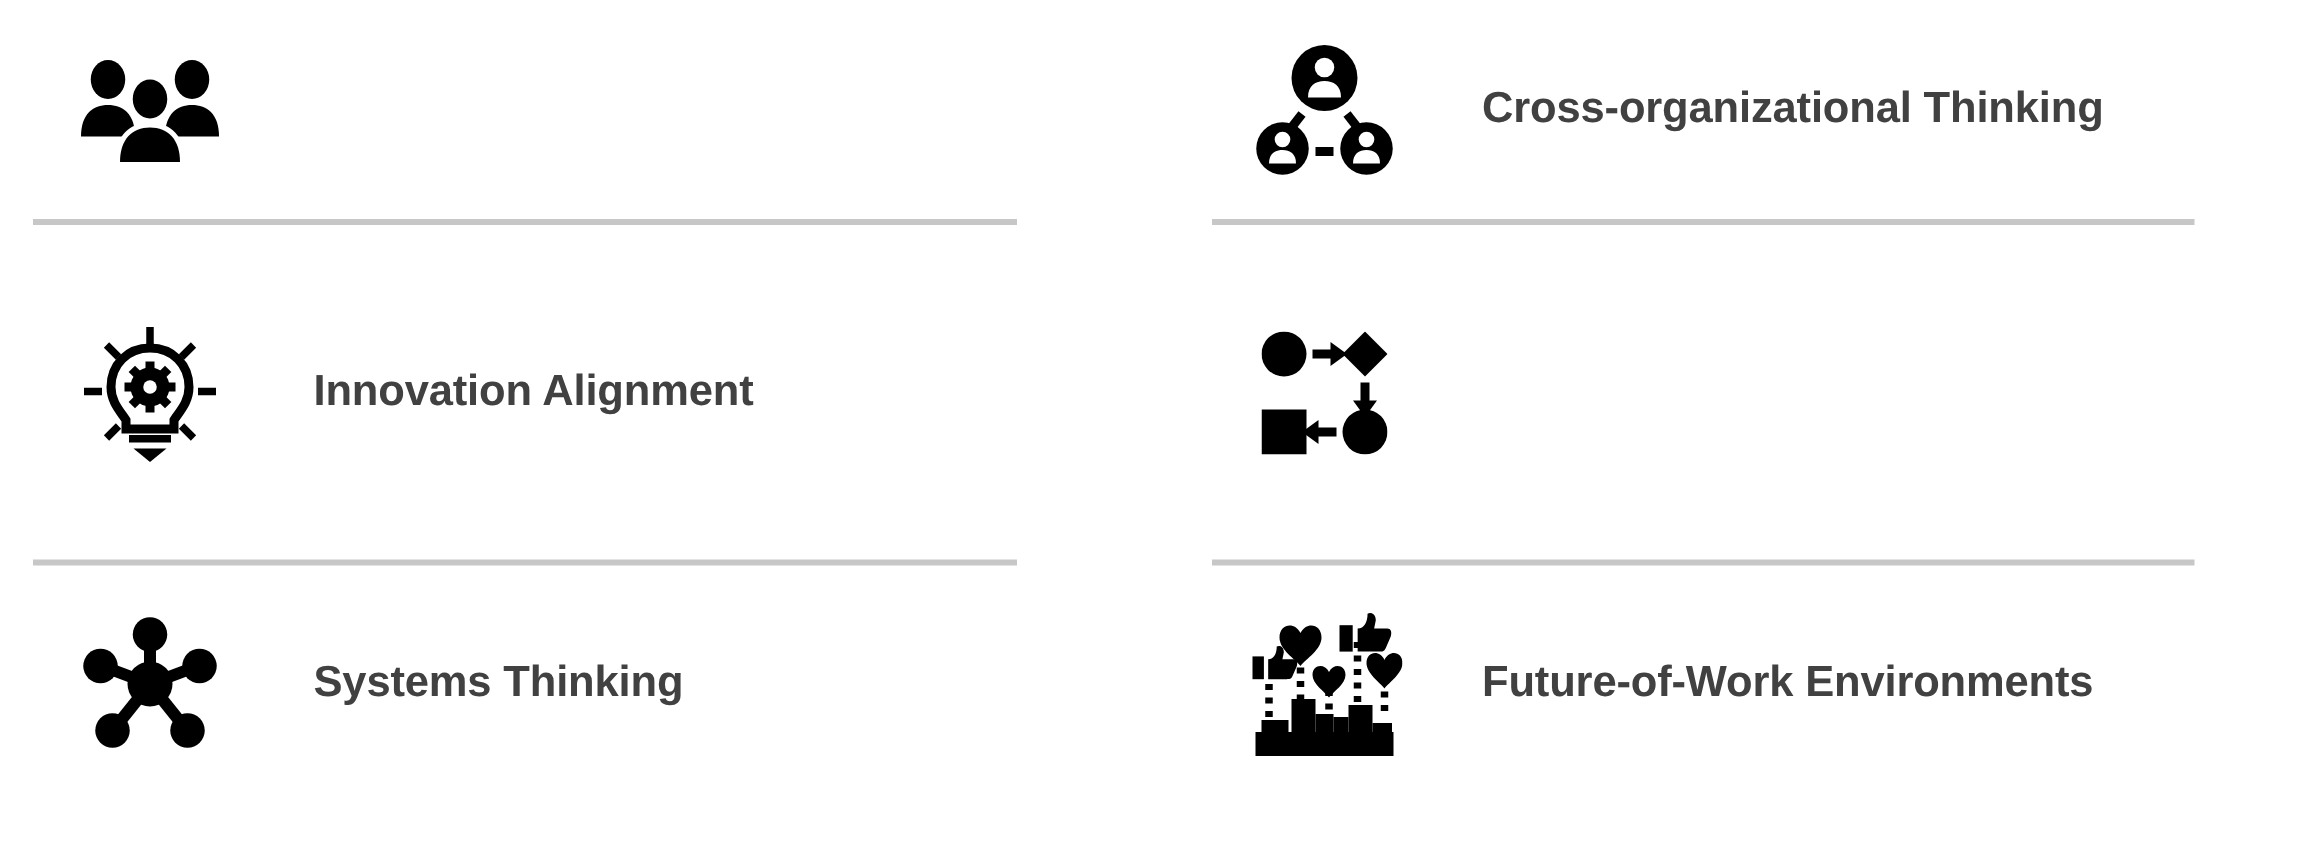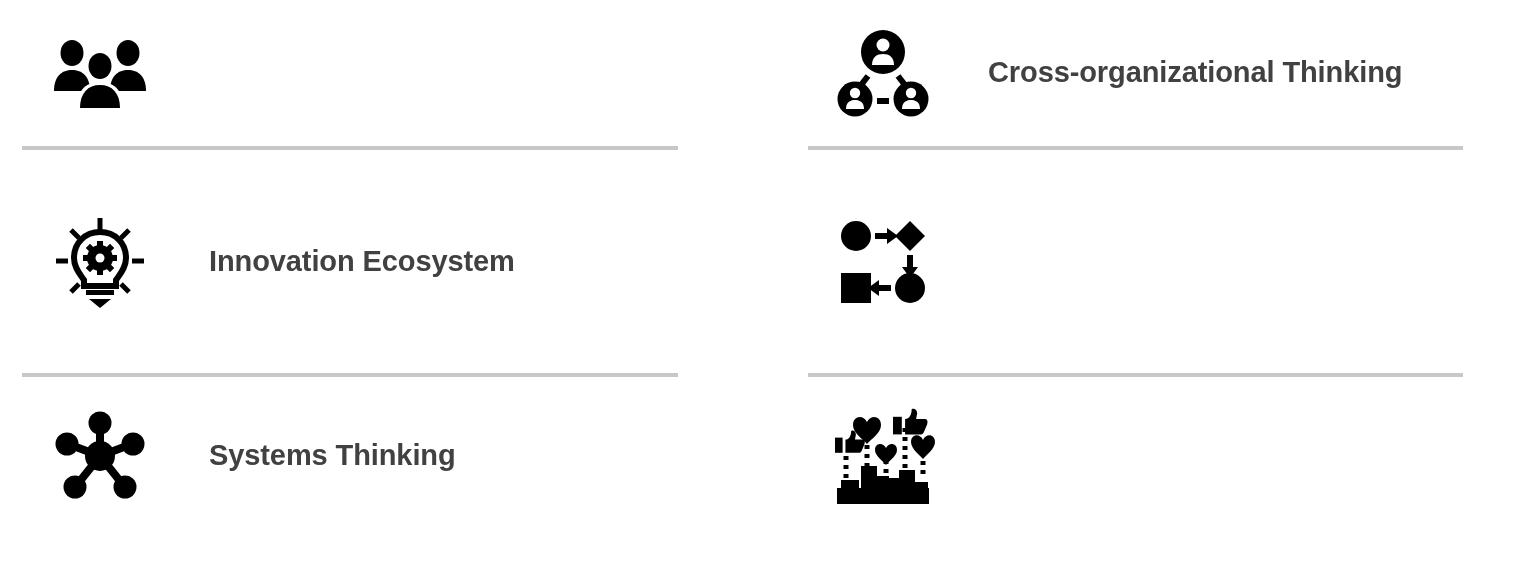--- a/index.html
+++ b/index.html
@@ -138,21 +138,21 @@
               <rect x="54" y="29" width="6" height="6" transform="rotate(45 57 32)"></rect>
               <rect x="34" y="49" width="6" height="6" transform="rotate(45 37 52)"></rect>
               <rect x="54" y="49" width="6" height="6" transform="rotate(-45 57 52)"></rect>
               <circle cx="47" cy="42" r="4.5" fill="#ffffff"></circle>
             </g>
           </svg>
         </span>
       </div>
       <div class="label-cell">
         <p class="feature-label">
-          <span class="line">Innovation Ecosystem</span>
+          <span class="line">Innovation Alignment</span>
         </p>
       </div>
     </div>
 
     <div class="feature-row row-3">
       <div class="icon-cell">
         <span>
           <svg width="92" height="92" viewBox="0 0 92 92" xmlns="http://www.w3.org/2000/svg">
             <g stroke="#000000" stroke-width="8" stroke-linecap="round">
               <line x1="46" y1="46" x2="46" y2="14"></line>
@@ -288,16 +288,21 @@
               <rect x="10" y="72" width="18" height="12"></rect>
               <rect x="30" y="58" width="16" height="26"></rect>
               <rect x="46" y="68" width="12" height="16"></rect>
               <rect x="58" y="70" width="10" height="14"></rect>
               <rect x="68" y="62" width="16" height="22"></rect>
               <rect x="84" y="74" width="13" height="10"></rect>
             </g>
           </svg>
         </span>
       </div>
+      <div class="label-cell">
+        <p class="feature-label">
+          <span class="line">Future-of-Work Environments</span>
+        </p>
+      </div>
     </div>
   </div>
 
 </div>
 
 </body></html>

